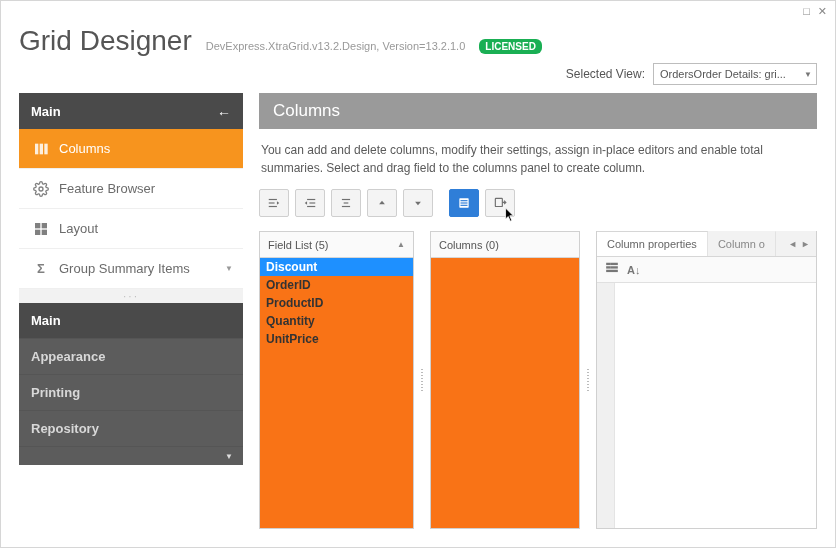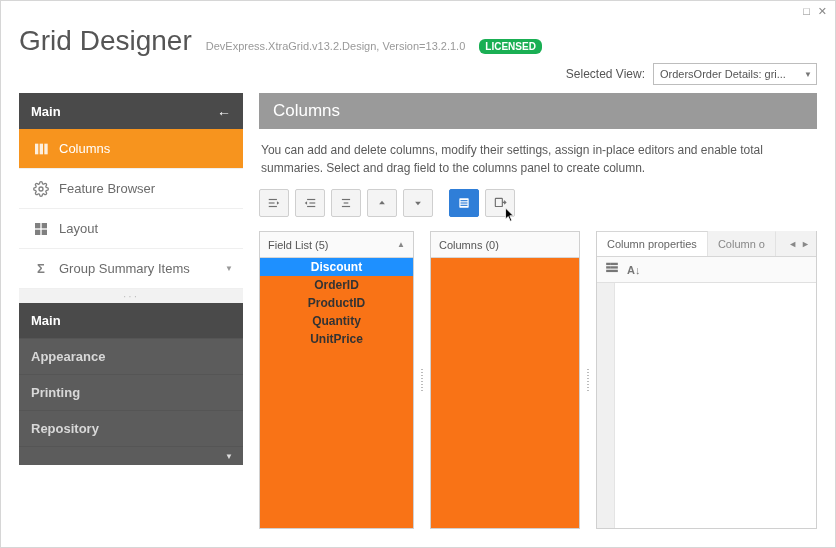--- a/index.html
+++ b/index.html
@@ -34,21 +34,21 @@
   .page-head { background:#9a9a9a; color:#fff; height:36px; display:flex; align-items:center; padding:0 14px; font-size:17px; font-weight:300;}
   .desc { font-size:12px; color:#5a5a5a; margin:12px 2px 12px 2px; line-height:1.5;}
   .toolbar { display:flex; gap:6px; align-items:center; margin-bottom:14px;}
   .tbtn { width:30px; height:28px; border:1px solid #cfcfcf; background:#f4f4f4; display:inline-flex; align-items:center; justify-content:center; border-radius:2px; color:#707070; position:relative;}
   .tbtn svg { width:14px; height:14px; }
   .tbtn.primary { background:#2f7ed8; border-color:#2f7ed8; color:#fff;}
   .tbtn.gap { margin-left:10px; }
   .cursor { position:absolute; left:18px; top:18px; pointer-events:none;}
   .panels { flex:1; display:flex; gap:6px; min-height:0;}
   .panel { border:1px solid #d0d0d0; display:flex; flex-direction:column; min-height:0;}
-  .panel.fl { width:155px;text-align:center; }
+  .panel.fl { width:155px; }
   .panel.cols { width:150px; }
   .panel.props { flex:1; }
   .panel-head { height:26px; border-bottom:1px solid #d6d6d6; background:#fafafa; display:flex; align-items:center; padding:0 8px; font-size:11px; color:#555; justify-content:space-between;}
   .panel-head .sort { font-size:8px; color:#888;}
   .panel-body { flex:1; overflow:auto; background:#f97316;}
   .field-item { font-size:12px; padding:2px 6px; font-weight:600; color:#333; cursor:default;}
   .field-item.selected { background:#1e90ff; color:#fff;}
   .splitter { width:4px; display:flex; align-items:center; justify-content:center; cursor:col-resize;}
   .splitter::after { content:""; width:2px; height:22px; background:repeating-linear-gradient(#bbb,#bbb 1px,transparent 1px,transparent 3px);}
   

